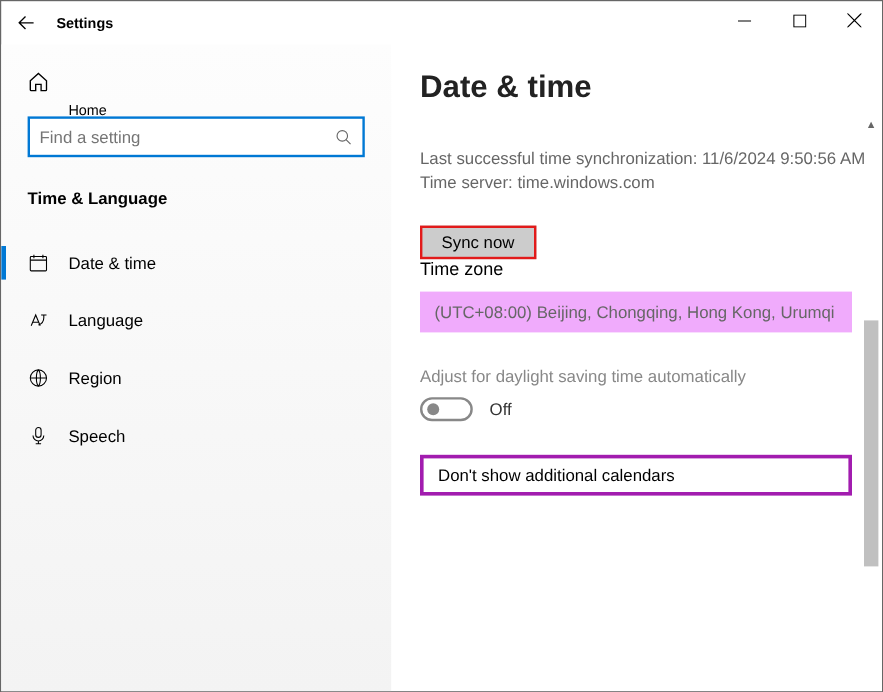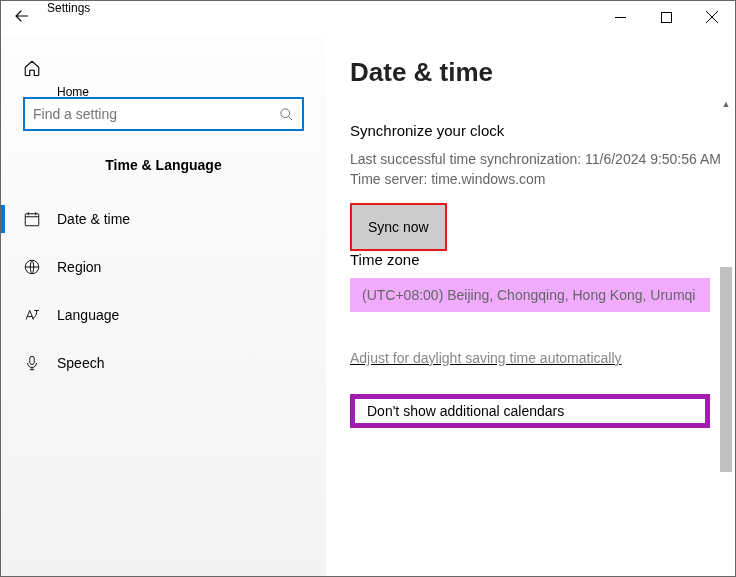--- a/index.html
+++ b/index.html
@@ -1,54 +1,54 @@
 <!DOCTYPE html>
 <html><head>
 <meta charset="utf-8">
 <style>
   * { box-sizing: border-box; margin: 0; padding: 0; font-family: "Segoe UI", Arial, sans-serif; }
   body { width: 736px; height: 577px; background: #fff; border: 1px solid #666; overflow: hidden; position: relative; }
 
   
-  .titlebar { height: 36px; display: flex; align-items: flex-start; padding-left: 6px; }
+  .titlebar { height: 36px; display: flex; align-items: center; padding-left: 6px; font-weight: bold; }
   .back-btn { width: 30px; height: 30px; display: flex; align-items: center; justify-content: center; cursor: pointer; }
   .app-title { margin-left: 10px; font-size: 12px; color: #000; }
   .winctrls { position: absolute; right: 0; top: 0; display: flex; }
   .winctrl { width: 46px; height: 32px; display: flex; align-items: center; justify-content: center; cursor: pointer; }
 
   
   .content { display: flex; height: calc(100% - 36px); position: relative; }
   .sidebar { width: 325px; padding: 10px 22px 0 22px; background: linear-gradient(180deg,#fdfdfd,#f3f3f3); }
   .main { flex: 1; padding: 20px 0 0 24px; position: relative; overflow: hidden; }
 
   
   .home-row { display: flex; align-items: center; gap: 16px; height: 42px; cursor: pointer; }
   .home-row span.label { font-size: 12px; margin-top: 48px; }
   .search-box { margin-top: 8px; height: 34px; border: 2px solid #0078d4; display: flex; align-items: center; padding: 0 8px; background: #fff; cursor: text; }
   .search-box input { border: none; outline: none; flex: 1; font-size: 14px; color: #4d7c0f; background: transparent; }
-  .cat-title { margin-top: 26px; font-size: 14px; font-weight: 600; color: #000; text-align: center; }
+  .cat-title { margin-top: 26px; font-size: 14px; font-weight: 600; color: #000; }
   .nav { margin-top: 22px; margin-left: -22px; margin-right: -22px; }
   .nav-item { height: 48px; display: flex; align-items: center; gap: 16px; padding-left: 22px; font-size: 14px; cursor: pointer; position: relative; }
   .nav-item.active::before { content: ""; position: absolute; left: 0; top: 10px; bottom: 10px; width: 4px; background: #0078d4; }
 
   
   .page-title { font-size: 26px; font-weight: 600; color: #222; margin-bottom: 34px; }
   .sec-head { font-size: 15px; font-weight: 400; color: #000; margin-bottom: 10px; }
   .gray-text { font-size: 14px; color: #666; line-height: 20px; }
-  .sync-btn { margin-top: 14px; height: 48px; padding: 0 16px; background: #ccc; border: 2.5px solid #e21a1a; font-size: 14px; color: #000; cursor: pointer; }
+  .sync-btn { margin-top: 26px; height: 28px; padding: 0 16px; background: #ccc; border: 2.5px solid #e21a1a; font-size: 14px; color: #000; cursor: pointer; }
   .tz-block { }
   .tz-select { margin-top: 10px; height: 34px; background: #f0abfc; display: flex; align-items: center; padding: 0 12px; color: #666; font-size: 14px; width: 360px; cursor: pointer; }
-  .dst-block { margin-top: 38px; text-decoration: underline; }
+  .dst-block { margin-top: 28px; }
   .dst-label { font-size: 14px; color: #888; }
   .toggle-row { display: flex; align-items: center; gap: 14px; margin-top: 10px; }
   .toggle { width: 44px; height: 20px; border: 2px solid #888; border-radius: 20px; position: relative; cursor: pointer; }
   .toggle .knob { position: absolute; width: 10px; height: 10px; background: #888; border-radius: 50%; top: 3px; left: 4px; }
   .toggle-text { font-size: 14px; color: #333; }
   .cal-block { margin-top: 28px; }
-  .cal-select { margin-top: 10px; height: 34px; border: 5px solid #a21caf; display: flex; align-items: center; padding: 0 12px; font-size: 14px; width: 360px; cursor: pointer; }
+  .cal-select { margin-top: 10px; height: 34px; border: 3px solid #a21caf; display: flex; align-items: center; padding: 0 12px; font-size: 14px; width: 360px; cursor: pointer; }
 
   
   .scroll-track { position: absolute; right: 2px; top: 60px; width: 14px; bottom: 4px; }
   .scroll-arrow { width: 14px; height: 14px; display: flex; align-items: center; justify-content: center; color: #666; font-size: 9px; }
   .scroll-thumb { position: absolute; left: 1px; width: 12px; top: 170px; height: 205px; background: #c0c0c0; cursor: pointer; }
 
   .icon-svg { width: 18px; height: 18px; flex-shrink: 0; }
 </style>
 </head>
 <body>
@@ -102,58 +102,63 @@
     <div class="nav">
       <div class="nav-item active">
         <svg class="icon-svg" viewBox="0 0 24 24">
             <rect x="3" y="5" width="18" height="16" rx="1" fill="none" stroke="#000" stroke-width="1.2"></rect>
             <path d="M3 9h18M7 3v4M17 3v4" stroke="#000" stroke-width="1.2"></path>
           </svg>
         <span>Date &amp; time</span>
       </div>
       <div class="nav-item">
         <svg class="icon-svg" viewBox="0 0 24 24">
+            <path d="M4 18l5-12 5 12M6 14h6M15 6h6M18 6v3c0 4-3 7-6 8" fill="none" stroke="#000" stroke-width="1.2"></path>
+          </svg>
+        <span>Language</span>
+      </div>
+      <div class="nav-item">
+        <svg class="icon-svg" viewBox="0 0 24 24">
             <circle cx="12" cy="12" r="9" fill="none" stroke="#000" stroke-width="1.2"></circle>
             <path d="M3 12h18M12 3c3 3 3 15 0 18M12 3c-3 3-3 15 0 18" fill="none" stroke="#000" stroke-width="1.2"></path>
           </svg>
         <span>Region</span>
-      </div>
-      <div class="nav-item">
-        <svg class="icon-svg" viewBox="0 0 24 24">
-            <path d="M4 18l5-12 5 12M6 14h6M15 6h6M18 6v3c0 4-3 7-6 8" fill="none" stroke="#000" stroke-width="1.2"></path>
-          </svg>
-        <span>Language</span>
       </div>
       <div class="nav-item">
         <svg class="icon-svg" viewBox="0 0 24 24">
             <rect x="9" y="3" width="6" height="11" rx="3" fill="none" stroke="#000" stroke-width="1.2"></rect>
             <path d="M6 12a6 6 0 0 0 12 0M12 18v3M9 21h6" fill="none" stroke="#000" stroke-width="1.2"></path>
           </svg>
         <span>Speech</span>
       </div>
     </div>
   </div>
 
   <div class="main">
     <div class="page-title">Date &amp; time</div>
 
-    <div class="sec-head">Synchronize your clock</div>
     <div class="gray-text">Last successful time synchronization: 11/6/2024 9:50:56 AM</div>
     <div class="gray-text">Time server: time.windows.com</div>
     <button class="sync-btn">Sync now</button>
 
     <div class="tz-block">
       <div class="sec-head">Time zone</div>
       <div class="tz-select">
         <span>(UTC+08:00) Beijing, Chongqing, Hong Kong, Urumqi</span>
       </div>
     </div>
 
     <div class="dst-block">
       <div class="dst-label">Adjust for daylight saving time automatically</div>
+      <div class="toggle-row">
+        <div class="toggle">
+            <div class="knob"></div>
+          </div>
+        <div class="toggle-text">Off</div>
+      </div>
     </div>
 
     <div class="cal-block">
       <div class="cal-select">
         <span>Don't show additional calendars</span>
       </div>
     </div>
 
     
     <div class="scroll-track">

